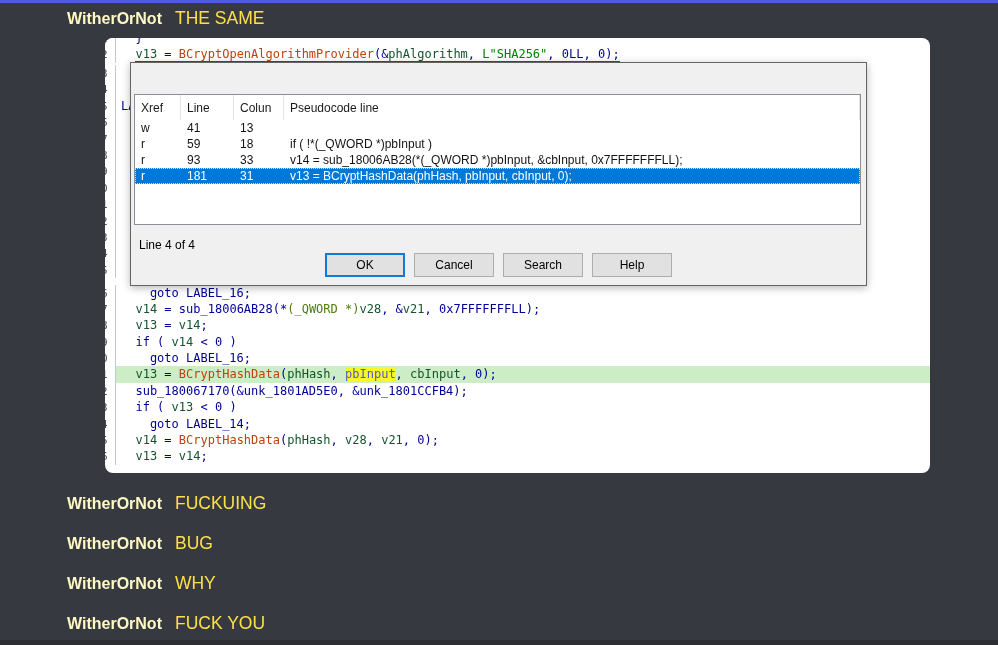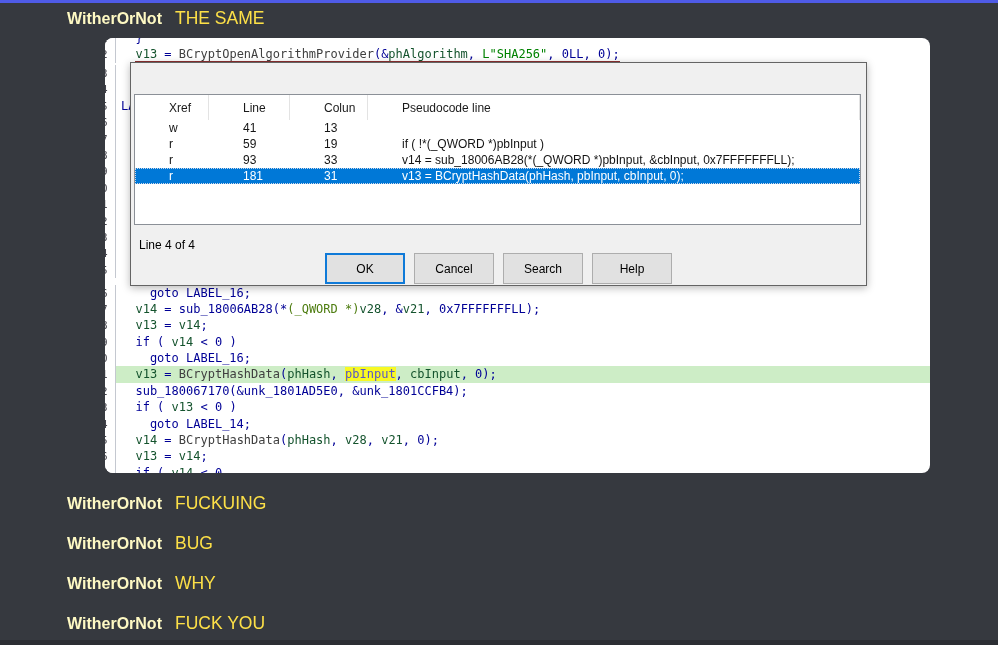--- a/index.html
+++ b/index.html
@@ -25,21 +25,21 @@
   #code-mid{top:27px;}
   #code-bottom{top:246.5px;}
   .crow{display:flex;height:16.4px;line-height:16.4px;}
   .gut{flex:none;width:10px;overflow:hidden;border-right:1px solid #c4c8d0;background:#fff;}
   .gut span{display:inline-block;margin-left:-4px;color:#44444c;font-size:11px;}
   .ctext{flex:1;padding-left:5px;white-space:pre;}
   .crow.hl .ctext{background:#cdedc6;}
   .ul-wrap{border-bottom:1px solid #8b3030;padding-bottom:0px;}
   .tk-d{color:#000096;}
   .tk-v{color:#14532d;}
-  .tk-i{color:#404040;}
+  .tk-i{color:#c2410c;}
   .tk-s{color:#008200;}
   .tk-t{color:#4d7c0f;}
   .tk-y{color:#5555cc;background:#f8f823;}
 
   
   .dialog{position:absolute;left:25px;top:24px;width:735px;height:222px;background:#f0f0f0;
           border:1px solid #646464;box-shadow:0 2px 8px rgba(0,0,0,.28);z-index:2;
           font-family:"Liberation Sans",sans-serif;}
   .titlebar{position:absolute;left:0;top:0;right:0;height:30px;background:#fff;
             display:flex;align-items:center;padding:0 10px;box-sizing:border-box;}
@@ -52,31 +52,31 @@
   .win-controls{margin-left:auto;display:flex;gap:36px;align-items:center;padding-right:26px;}
   .win-controls span{font-size:15px;line-height:15px;cursor:default;}
   .wc-minimize{color:#b9b9b9;}
   .wc-maximize{color:#474747;}
   .wc-close{color:#474747;}
 
   .xref-list{position:absolute;left:3px;top:31px;width:727px;height:131px;background:#fff;
              border:1px solid #8b9097;box-sizing:border-box;overflow:hidden;}
   .xhead{display:flex;height:25px;align-items:center;font-size:12px;color:#1a1a1a;}
   .xhead .cell{border-right:1px solid #e3e3e3;height:100%;display:flex;align-items:center;box-sizing:border-box;}
-  .cell{padding-left:6px;box-sizing:border-box;flex:none;overflow:hidden;white-space:nowrap;margin-left:28px;}
+  .cell{padding-left:6px;box-sizing:border-box;flex:none;overflow:hidden;white-space:nowrap;}
   .c-xref{width:46px;}
   .c-line{width:53px;}
   .c-col{width:50px;}
   .c-pseudo{flex:1;}
   .xrow{display:flex;height:16px;line-height:16px;font-size:12px;color:#141414;cursor:default;}
   .xrow.selected{background:#0078d7;color:#fff;outline:1px dotted #cfd8ea;outline-offset:-1px;}
 
   .dlg-status{position:absolute;left:8px;top:175px;font-size:12px;color:#000;}
   .btn-row{position:absolute;left:0;right:0;top:190px;display:flex;justify-content:center;gap:9px;}
-  .btn{width:80px;height:31px;background:#e1e1e1;border:1px solid #adadad;font-size:12px;
+  .btn{width:80px;height:24px;background:#e1e1e1;border:1px solid #adadad;font-size:12px;
        color:#000;display:flex;align-items:center;justify-content:center;box-sizing:border-box;
        font-family:"Liberation Sans",sans-serif;cursor:default;}
   .btn.primary{border:2px solid #0f7ad8;}
 </style>
 </head>
 <body>
 
 <div class="screen">
   <div class="accent-line"></div>
 
@@ -190,45 +190,41 @@
             <span class="gut"><span>4</span></span>
             <span class="ctext"><span class="tk-d">    goto LABEL_14;</span></span>
           </div>
           <div class="crow">
             <span class="gut"><span>5</span></span>
             <span class="ctext"><span class="tk-d">  </span><span class="tk-v">v14</span><span class="tk-d"> = </span><span class="tk-i">BCryptHashData</span><span class="tk-d">(</span><span class="tk-v">phHash</span><span class="tk-d">, </span><span class="tk-v">v28</span><span class="tk-d">, </span><span class="tk-v">v21</span><span class="tk-d">, 0);</span></span>
           </div>
           <div class="crow">
             <span class="gut"><span>6</span></span>
             <span class="ctext"><span class="tk-d">  </span><span class="tk-v">v13</span><span class="tk-d"> = </span><span class="tk-v">v14</span><span class="tk-d">;</span></span>
-          </div>
-          <div class="crow">
-            <span class="gut"><span>7</span></span>
-            <span class="ctext"><span class="tk-d">  if ( </span><span class="tk-v">v14</span><span class="tk-d"> &lt; 0</span></span>
           </div>
         </div>
 
       <div class="dialog">
         <div class="xref-list">
           <div class="xhead" id="xref-head">
               <div class="cell c-xref">Xref</div>
               <div class="cell c-line">Line</div>
               <div class="cell c-col">Colun</div>
               <div class="cell c-pseudo">Pseudocode line</div>
             </div>
           <div id="xref-rows">
               <div class="xrow">
                 <div class="cell c-xref">w</div>
                 <div class="cell c-line">41</div>
                 <div class="cell c-col">13</div>
               </div>
               <div class="xrow">
                 <div class="cell c-xref">r</div>
                 <div class="cell c-line">59</div>
-                <div class="cell c-col">19</div>
+                <div class="cell c-col">18</div>
                 <div class="cell c-pseudo">if ( !*(_QWORD *)pbInput )</div>
               </div>
               <div class="xrow">
                 <div class="cell c-xref">r</div>
                 <div class="cell c-line">93</div>
                 <div class="cell c-col">33</div>
                 <div class="cell c-pseudo">v14 = sub_18006AB28(*(_QWORD *)pbInput, &amp;cbInput, 0x7FFFFFFFLL);</div>
               </div>
               <div class="xrow selected">
                 <div class="cell c-xref">r</div>

